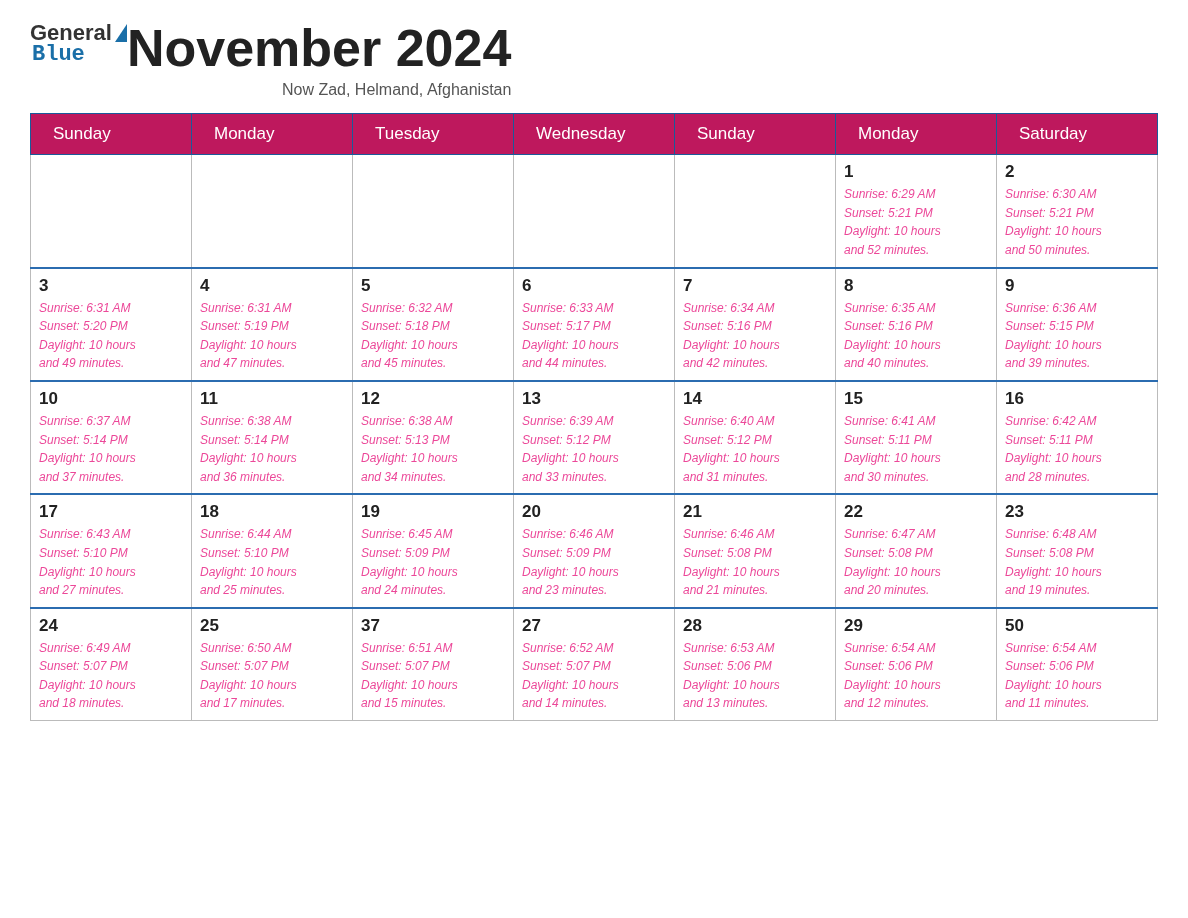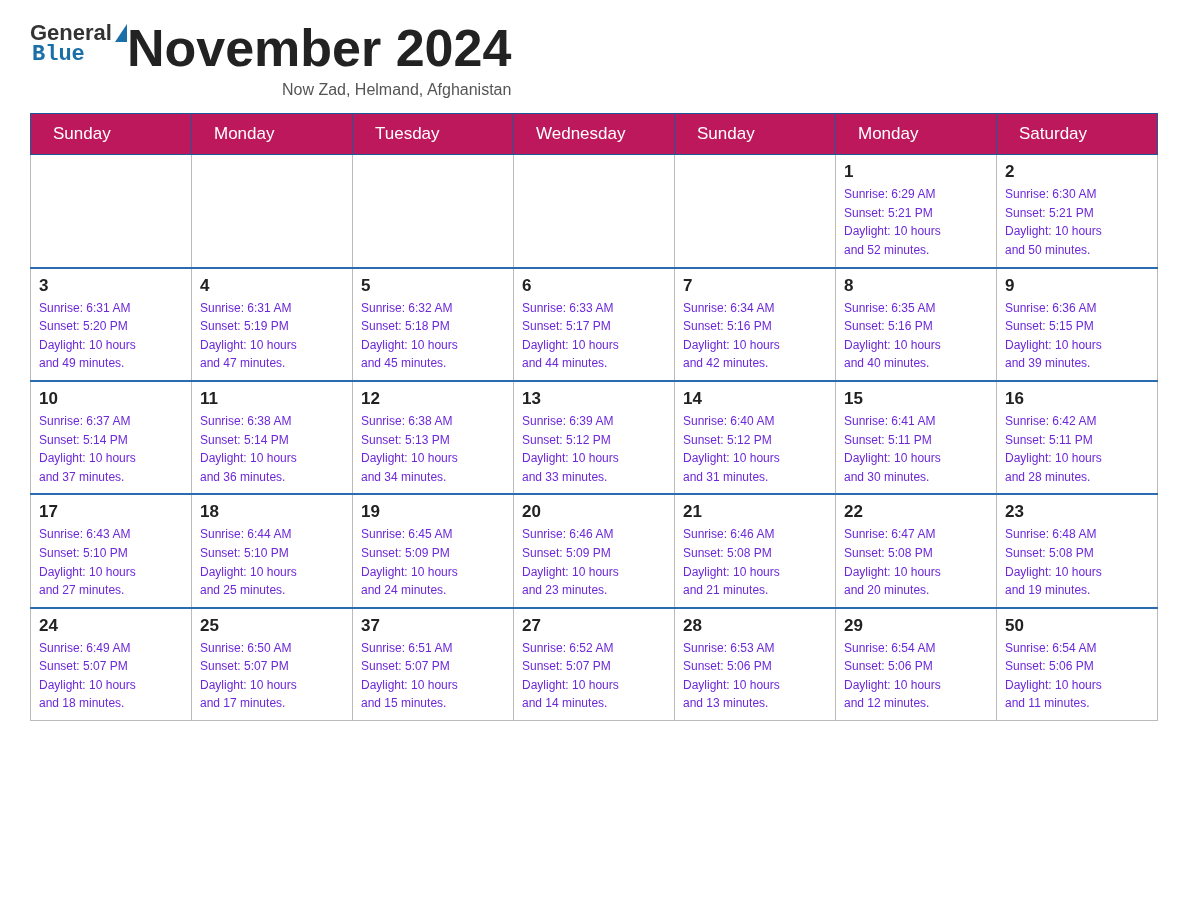--- a/index.html
+++ b/index.html
@@ -89,22 +89,23 @@
     }
     .day-number {
       font-size: 17px;
       font-weight: bold;
       color: #222;
       display: block;
       margin-bottom: 3px;
     }
     .day-info {
       font-size: 12px;
-      color: #6d28d9;
+      color: #ec4899;
       line-height: 1.55;
+      font-style: italic;
     }
     .empty-cell {
       background: #f9f9f9;
     }
     .row-divider td {
       border-top: 2px solid #2b6cb0 !important;
     }
   </style>
 </head>
 <body>

